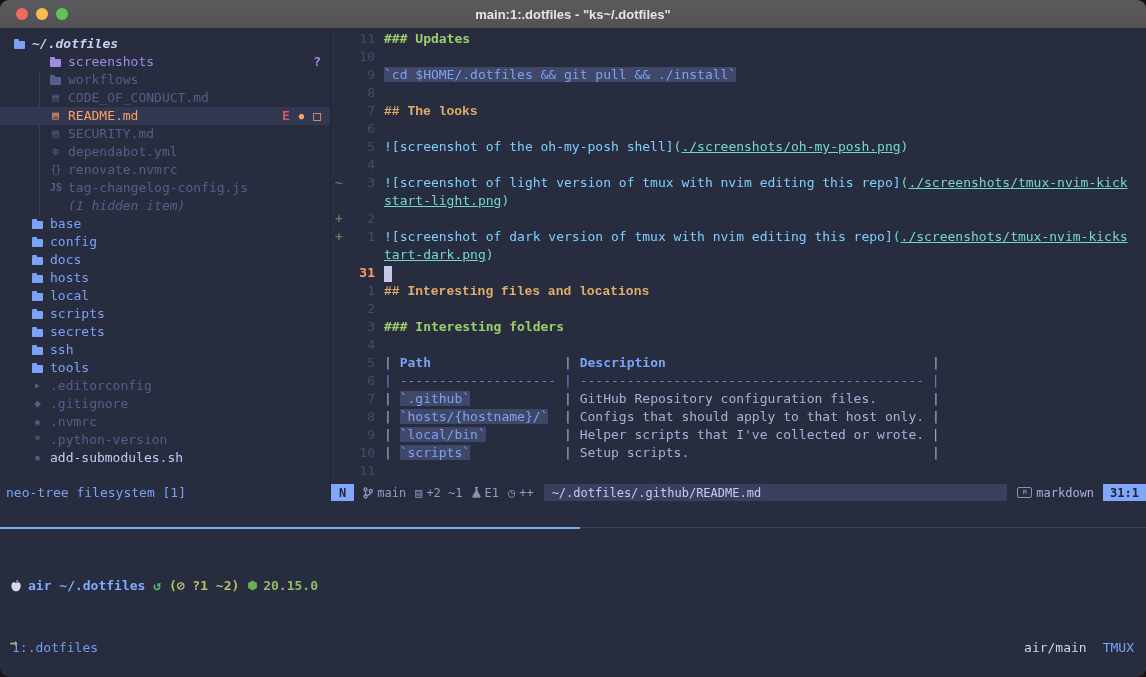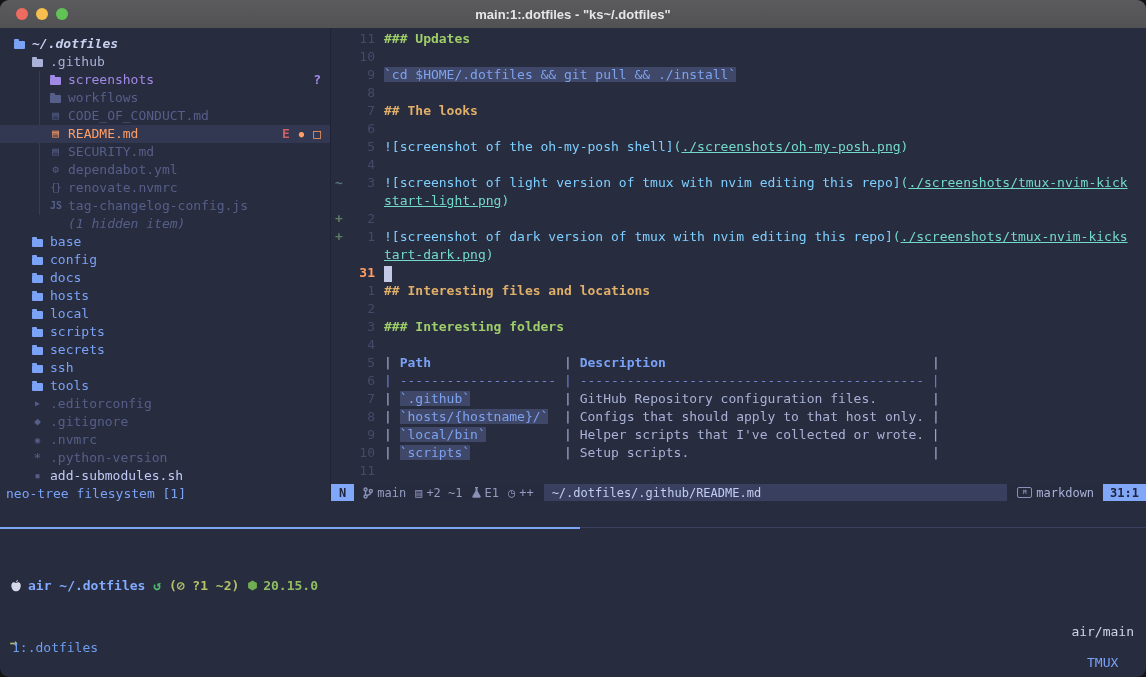--- a/index.html
+++ b/index.html
@@ -36,21 +36,21 @@
   .sidebar-status{height:17px;line-height:17px;flex:none;padding-left:6px;color:#7aa2f7;background:#282c3f;}
   
   .editor{flex:1;display:flex;flex-direction:column;border-left:1px solid #1f2335;background:#282c3f;min-width:0;}
   .buffer{flex:1;padding-top:2px;overflow:hidden;}
   .eline{display:flex;height:18px;line-height:18px;white-space:pre;}
   .sign{width:14px;flex:none;padding-left:4px;font-weight:bold;}
   .g-add{color:#5e7d62;} .g-chg{color:#56787e;}
   .num{width:26px;flex:none;text-align:right;color:#444b6a;margin-right:9px;}
   .num-cur{color:#ff9e64;font-weight:bold;}
   .ltext{flex:1;min-width:0;}
-  .s-h2{color:#e0af68;font-weight:bold;} .s-h3{color:#9ece6a;font-weight:bold;}
+  .s-h2{color:#e0af68;font-weight:bold;font-family:Liberation Mono, monospace;} .s-h3{color:#9ece6a;font-weight:bold;}
   .s-code{color:#7da2f0;background:#40486a;}
   .s-image-alt{color:#7dcfff;} .s-punct{color:#73daca;}
   .s-link{color:#73daca;text-decoration:underline;}
   .s-pipe{color:#a9b1d6;} .s-th{color:#7aa2f7;font-weight:bold;} .s-dash{color:#6d83cf;}
   .s-text{color:#a9b1d6;}
   .s-cursor{display:inline-block;width:8px;height:16px;background:#c4c9e8;vertical-align:middle;}
   
   .statusline{height:17px;flex:none;display:flex;align-items:center;background:#262b3e;font-size:12px;color:#959cc0;white-space:pre;}
   .mode-badge{background:#80a7f8;color:#20253d;font-weight:bold;padding:0 8px;height:100%;display:flex;align-items:center;flex:none;}
   .sl-item{display:flex;align-items:center;gap:4px;margin-left:9px;flex:none;}
@@ -66,21 +66,21 @@
   .pane-divider .dimline{position:absolute;top:0;left:0;right:0;height:1px;background:#3b4261;}
   .pane-divider .activeline{position:absolute;top:0;left:0;width:580px;height:2px;background:#7da6f5;}
   .shell{position:absolute;top:529px;left:0;right:0;bottom:0;padding:9px 0 0 10px;line-height:19px;white-space:pre;}
   .pline{display:flex;align-items:center;gap:0;font-weight:bold;}
   .sh-blue{color:#82aaff;} .sh-green{color:#53ba72;}
   .sh-ygreen{color:#b5c169;} .sh-node{color:#8fbe63;}
   .picon{display:inline-flex;align-items:center;margin-right:6px;}
   
   .tmuxbar{position:absolute;left:0;right:0;bottom:20px;height:20px;display:flex;align-items:center;padding:0 12px;}
   .tmux-left{color:#6f9ef0;}
-  .tmux-right{margin-left:auto;display:flex;align-items:center;gap:16px;flex-direction:column;}
+  .tmux-right{margin-left:auto;display:flex;align-items:center;gap:16px;}
   .tmux-session{color:#d0d4e6;} .tmux-badge{color:#7aa2f7;}
   svg{display:block;}
 </style>
 </head>
 <body>
 
 <div class="window">
 
   <div class="titlebar">
     <div class="lights">
@@ -89,21 +89,20 @@
       <span class="light l-green"></span>
     </div>
     <span>main:1:.dotfiles - "ks~/.dotfiles"</span>
   </div>
 
   <div class="main">
     <div class="sidebar">
       <div class="tree">
         <div class="indent-guide"></div>
       <div class="trow" style="padding-left: 14px;"><span class="ficon c-blue"></span><span class="tlabel c-root">~/.dotfiles</span></div>
-          <div class="trow" style="padding-left: 32px;"><span class="ficon c-sub"></span><span class="tlabel c-sub">.github</span></div>
           <div class="trow" style="padding-left: 50px;"><span class="ficon c-purple"></span><span class="tlabel c-purple">screenshots</span><span class="tright"><span class="c-purple">?</span></span></div>
           <div class="trow" style="padding-left: 50px;"><span class="ficon c-dim"></span><span class="tlabel c-dim">workflows</span></div>
           <div class="trow" style="padding-left: 50px;"><span class="ti c-dim gi-markdown-file">▤</span><span class="tlabel c-dim">CODE_OF_CONDUCT.md</span></div>
           <div class="trow sel" style="padding-left: 50px;"><span class="ti c-orange gi-markdown-file">▤</span><span class="tlabel c-orange">README.md</span><span class="tright"><span class="c-red">E</span><span class="c-orange sm">●</span><span class="c-orange">□</span></span></div>
           <div class="trow" style="padding-left: 50px;"><span class="ti c-dim gi-markdown-file">▤</span><span class="tlabel c-dim">SECURITY.md</span></div>
           <div class="trow" style="padding-left: 50px;"><span class="ti c-dim gi-gear">⚙</span><span class="tlabel c-dim">dependabot.yml</span></div>
           <div class="trow" style="padding-left: 50px;"><span class="ti c-dim gi-braces">{}</span><span class="tlabel c-dim">renovate.nvmrc</span></div>
           <div class="trow" style="padding-left: 50px;"><span class="ti c-dim gi-js">JS</span><span class="tlabel c-dim">tag-changelog-config.js</span></div>
           <div class="trow" style="padding-left: 50px;"><span class="ficon spacer"></span><span class="tlabel c-dim it">(1 hidden item)</span></div>
           <div class="trow" style="padding-left: 32px;"><span class="ficon c-blue"></span><span class="tlabel c-blue">base</span></div>

